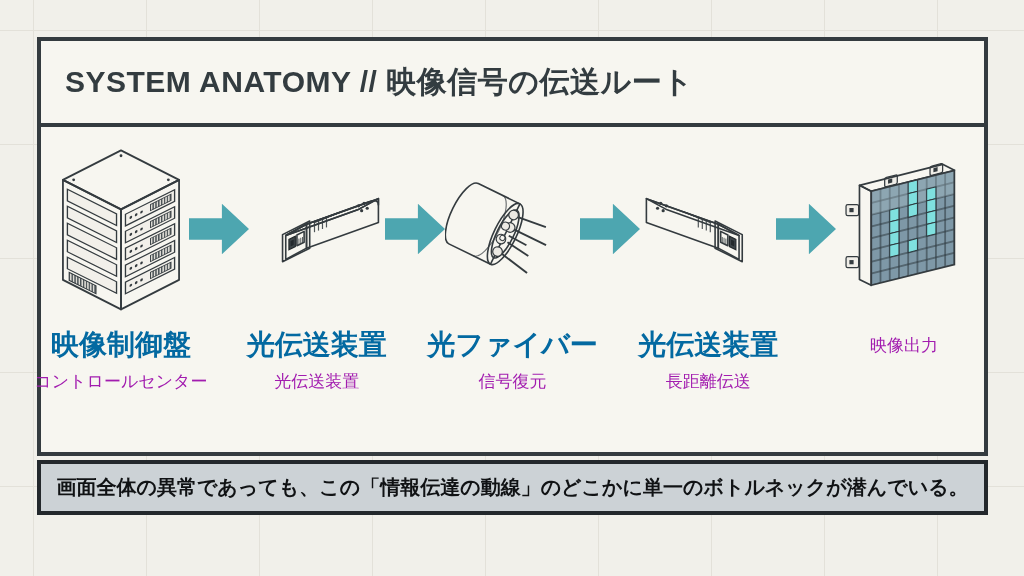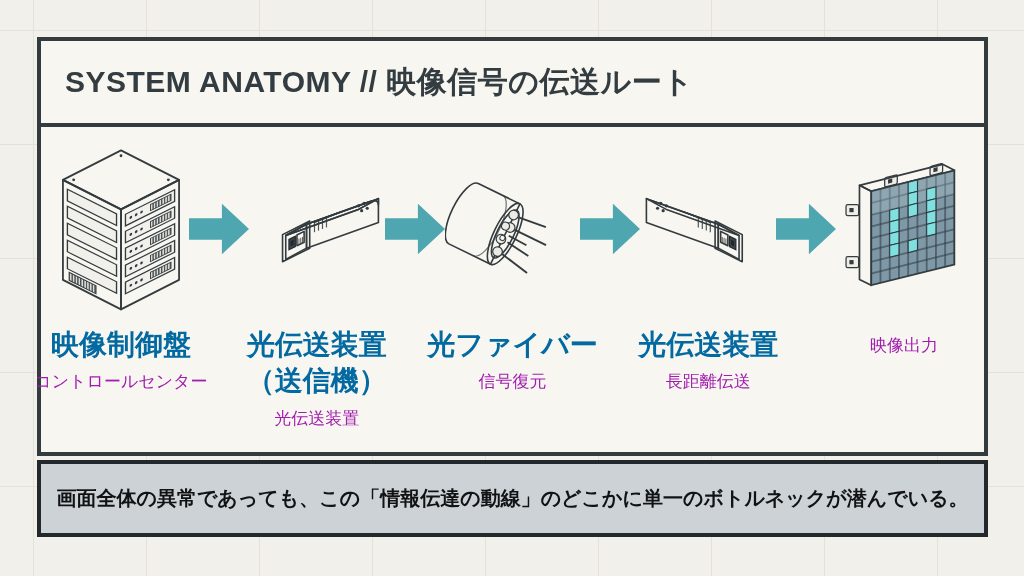--- a/index.html
+++ b/index.html
@@ -50,21 +50,21 @@
   .label {
     font-size:28px; font-weight:800; color:#0369a1;
     line-height:1.3; text-align:right; white-space:nowrap;
   }
   .sublabel {
     font-size:17px; font-weight:400; color:#a21caf;
     margin-top:7px; white-space:nowrap;
   }
   .footer-bar {
     position:absolute; left:37px; top:460px;
-    width:951px; height:77px;
+    width:951px; height:55px;
     background:#ccd2d6;
     border:4px solid #23282c;
     display:flex; align-items:center; justify-content:center;
   }
   .footer-bar p {
     font-size:20px; font-weight:800; color:#101214;
     white-space:nowrap; letter-spacing:0;
   }
   svg { display:block; }
   .ln { stroke:#343b3f; stroke-width:2; stroke-linejoin:round; fill:none; }
@@ -185,21 +185,20 @@
           <polygon points="52,82 56,80 56,73 52,75" fill="#23292c"></polygon>
           <polygon class="ln" points="60,81 69,76.5 69,63 60,67.5" fill="#f6f4ee" stroke-width="1.5"></polygon>
           <g stroke="#343b3f" stroke-width="1">
             <line x1="62.5" y1="79.5" x2="62.5" y2="72"></line>
             <line x1="64.8" y1="78.4" x2="64.8" y2="71"></line>
             <line x1="67" y1="77.3" x2="67" y2="70"></line>
           </g>
         </svg>
       </div>
       <div class="label">光伝送装置</div>
-      <div class="label">（送信機）</div>
       <div class="sublabel">光伝送装置</div>
     </div>
 
     <div class="arrow-box">
       <svg width="60" height="52" viewBox="0 0 62 52">
         <polygon points="0,15 34,15 34,0 62,26 34,52 34,37 0,37" fill="#4da6b0"></polygon>
       </svg>
     </div>
 
     <div class="node">

